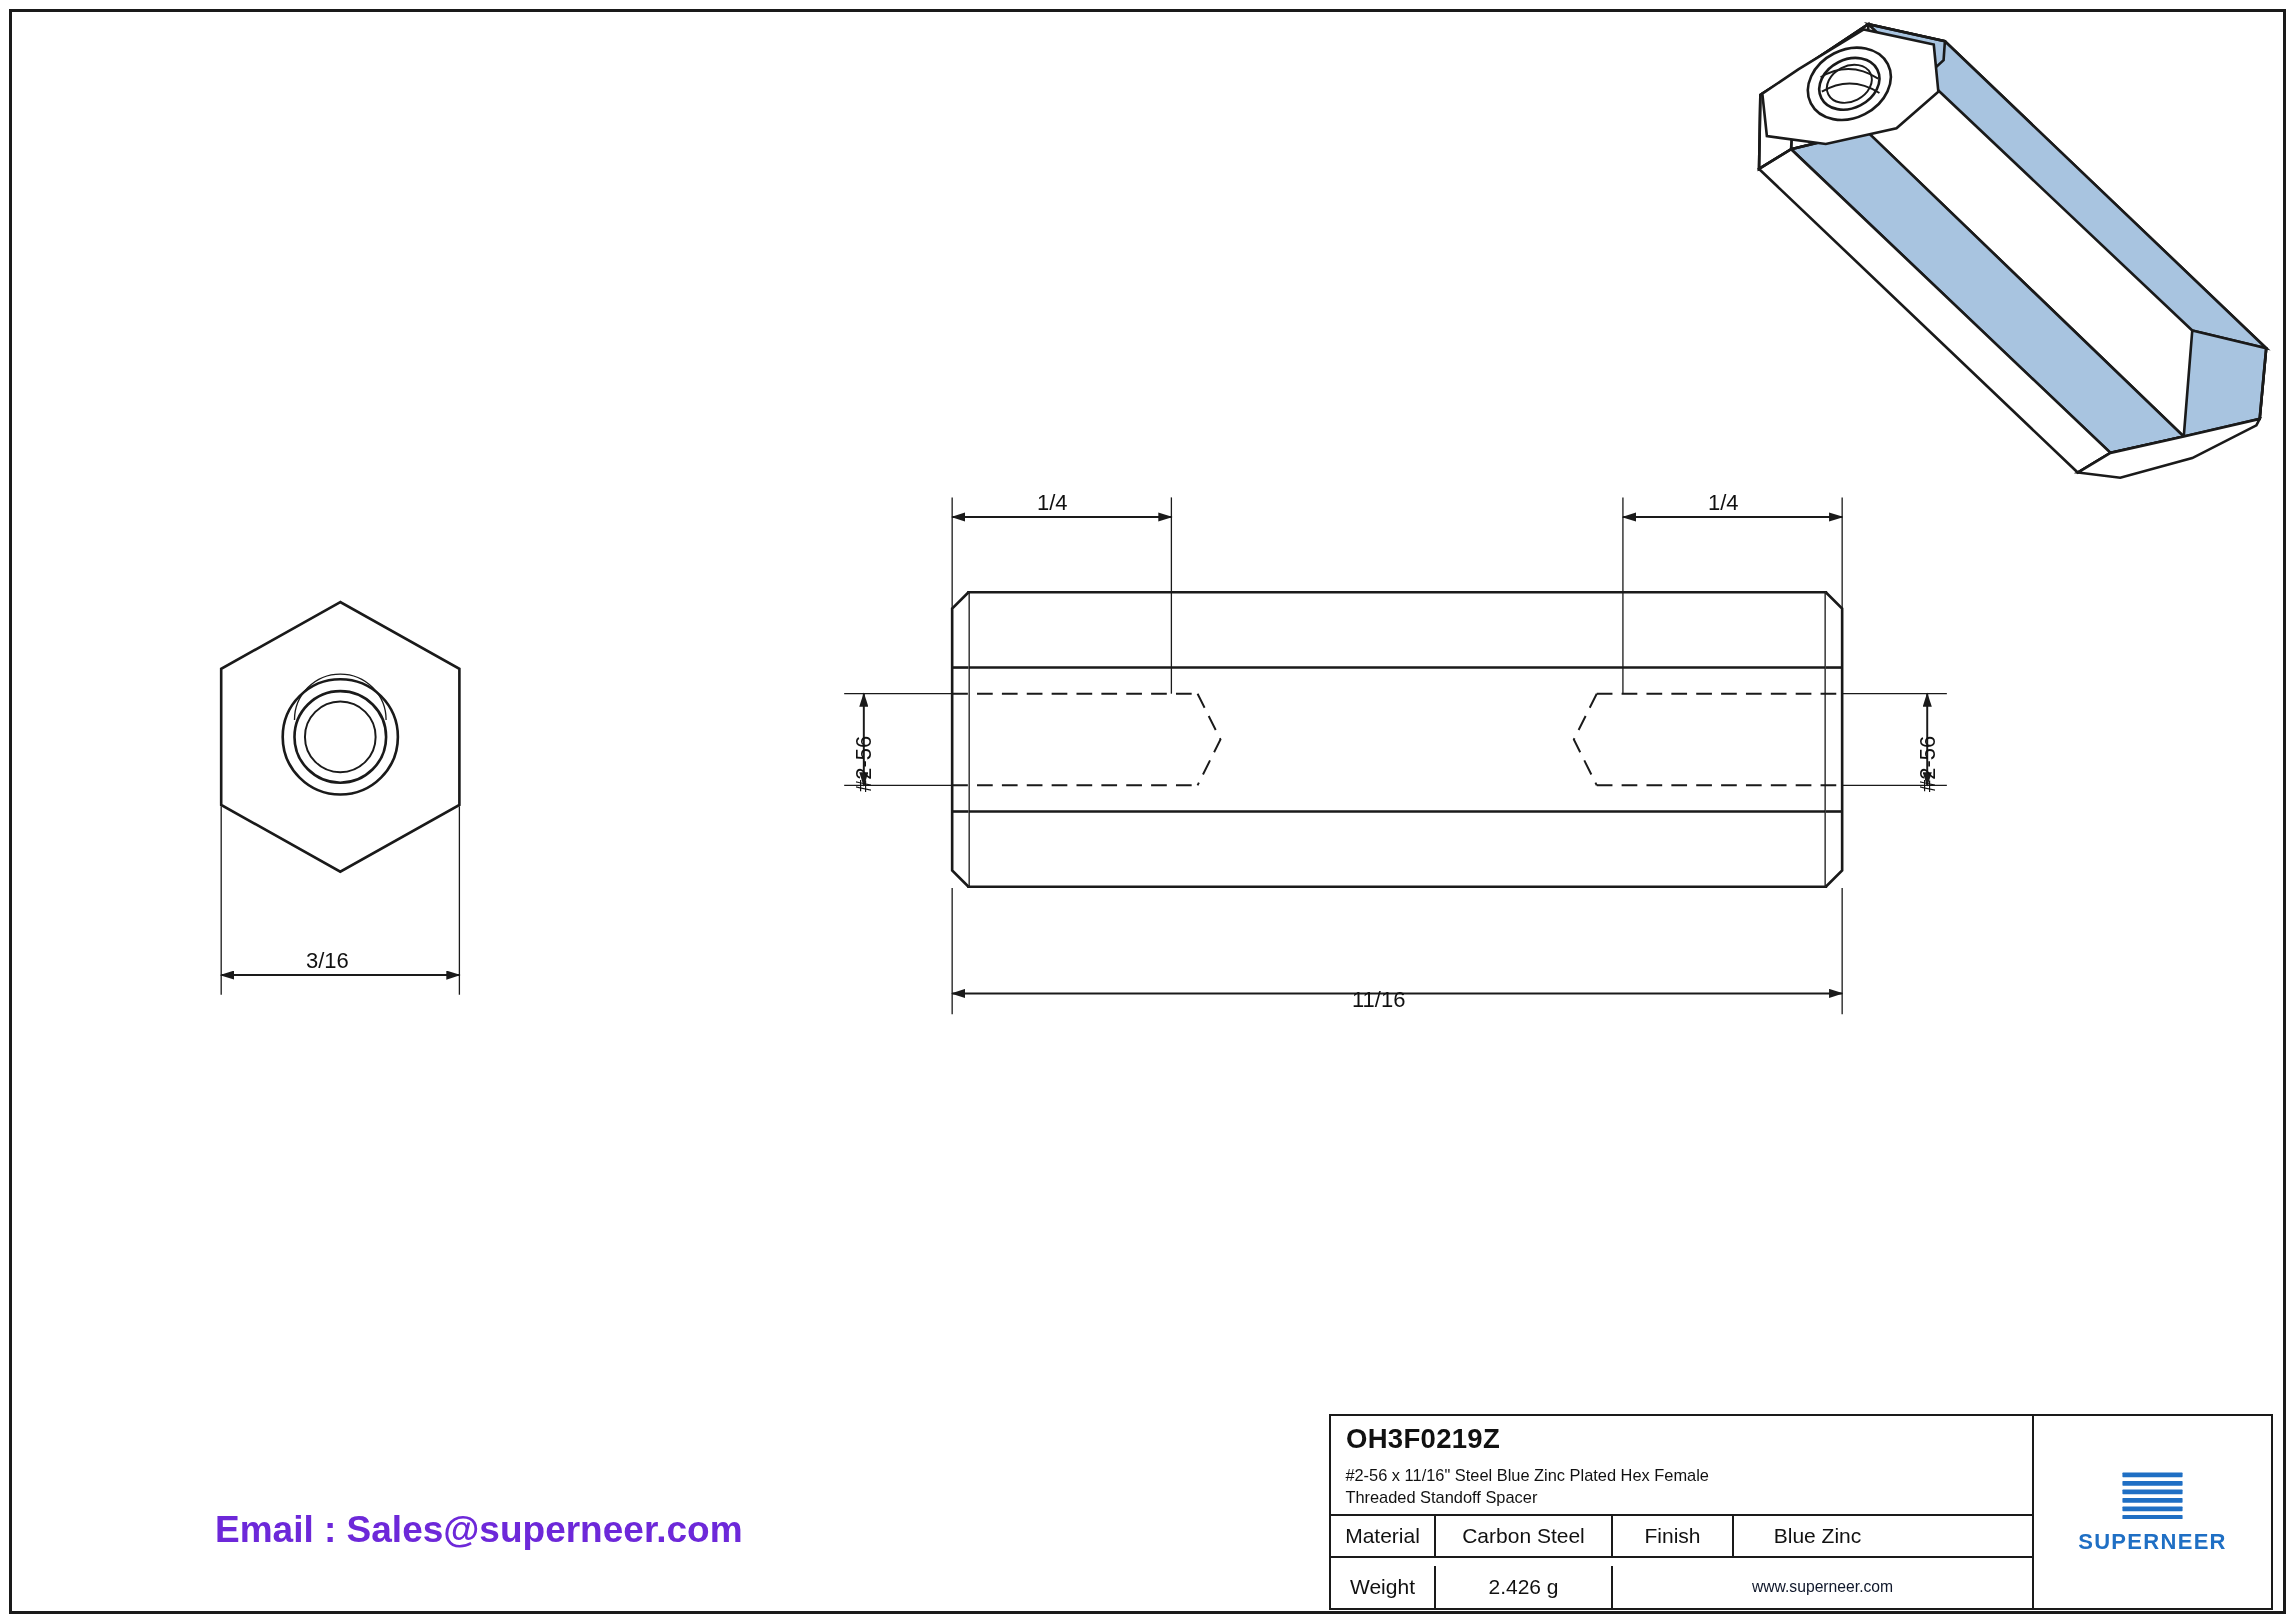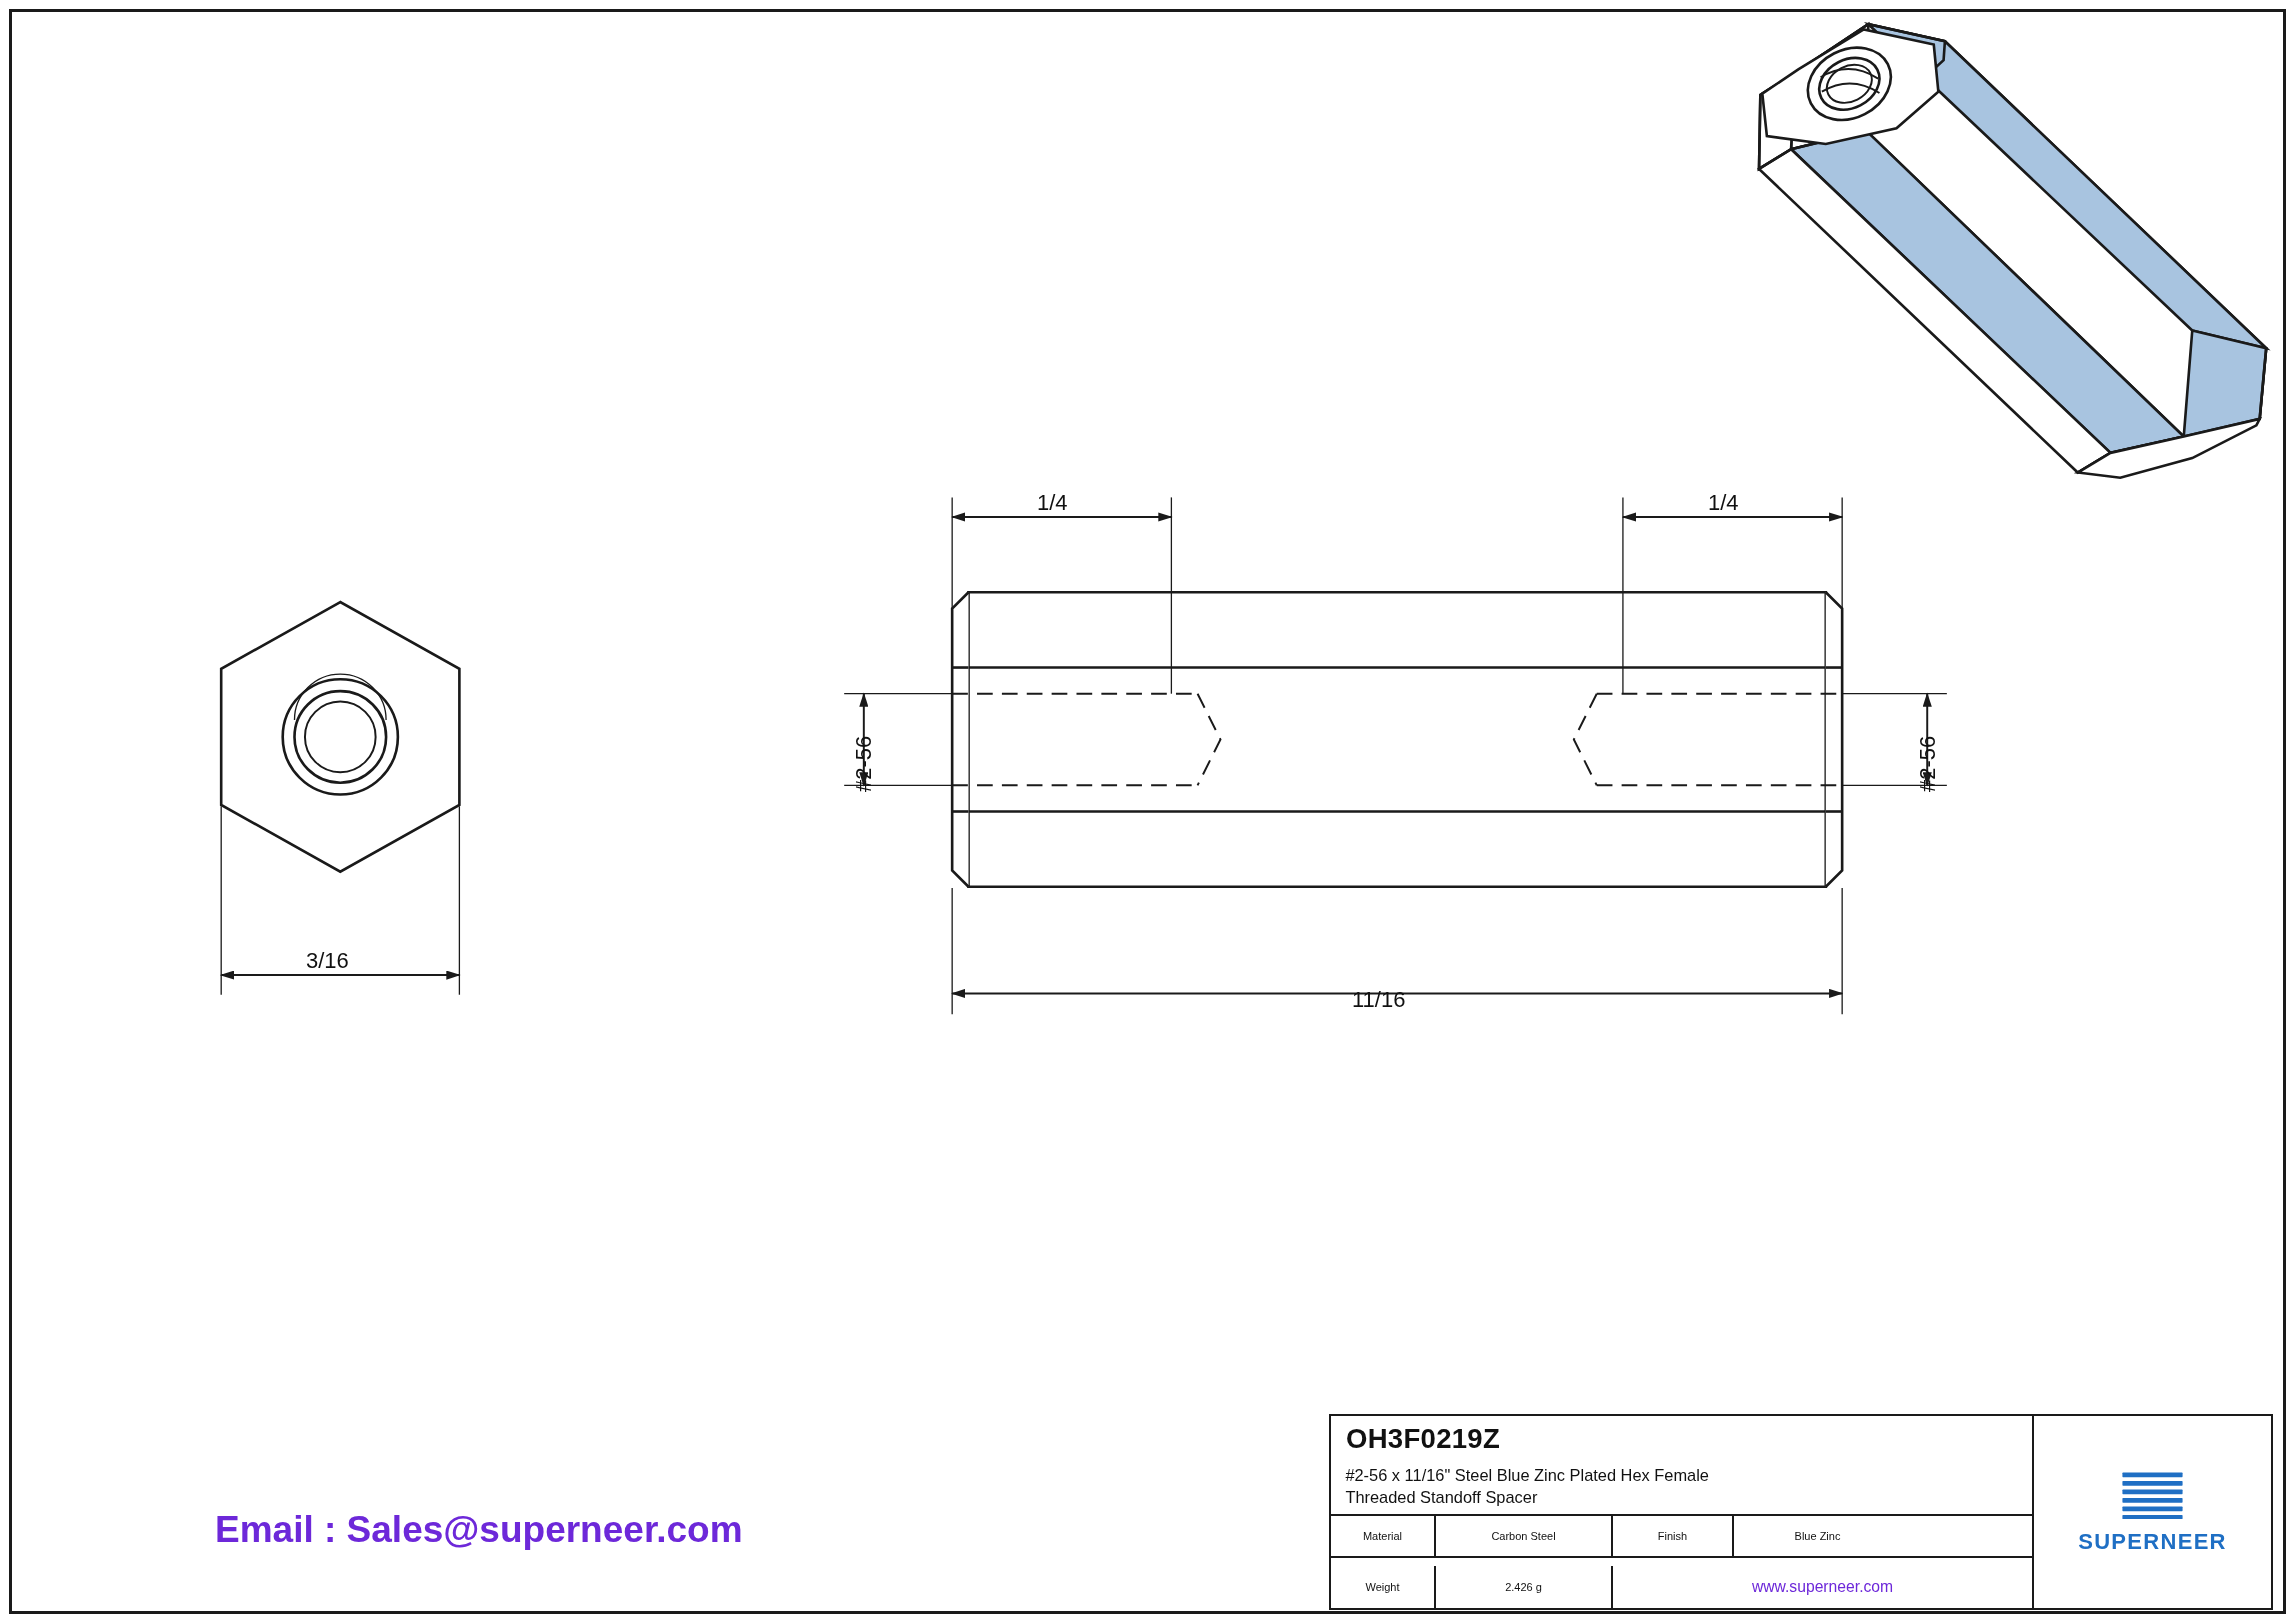--- a/index.html
+++ b/index.html
@@ -79,33 +79,33 @@
     display: flex;
     height: 44px;
     border-bottom: 2px solid #1a1a1a;
     box-sizing: border-box;
   }
   .tb-row.last { border-bottom: none; margin-top: 8px; }
   .tb-cell {
     display: flex;
     align-items: center;
     justify-content: center;
-    font-size: 11px;
+    font-size: 21px;
     color: #111111;
     box-sizing: border-box;
     border-right: 2px solid #1a1a1a;
     height: 100%;
   }
   .tb-cell.nolimit { border-right: none; }
   .c-label { width: 105px; }
   .c-value { width: 177px; }
   .c-label2 { width: 121px; }
   .c-value2 { width: 167px; }
   .c-wide { width: 419px; }
-  .tb-link { color: #6d28d9; font-size: 15.7px; }
+  .tb-link { color: #0f172a; font-size: 15.7px; }
   .tb-right {
     width: 281px;
     display: flex;
     flex-direction: column;
     align-items: center;
     justify-content: center;
     gap: 8px;
   }
   .logo-mark { width: 79px; height: 51px; }
   .logo-text {

